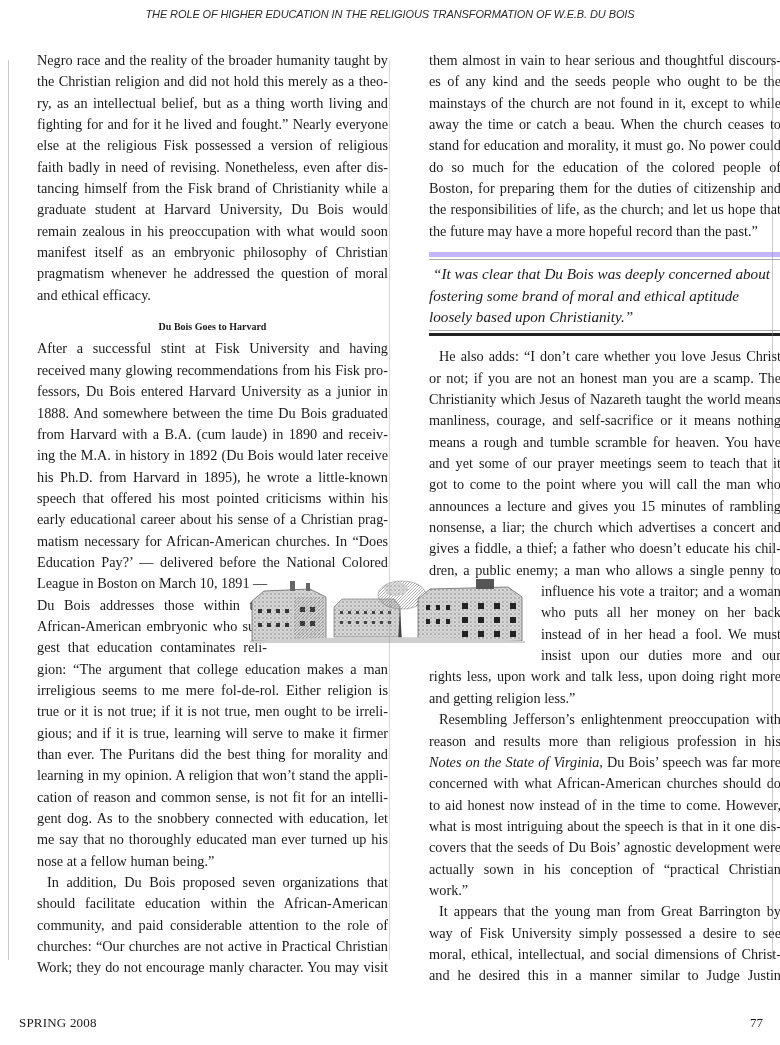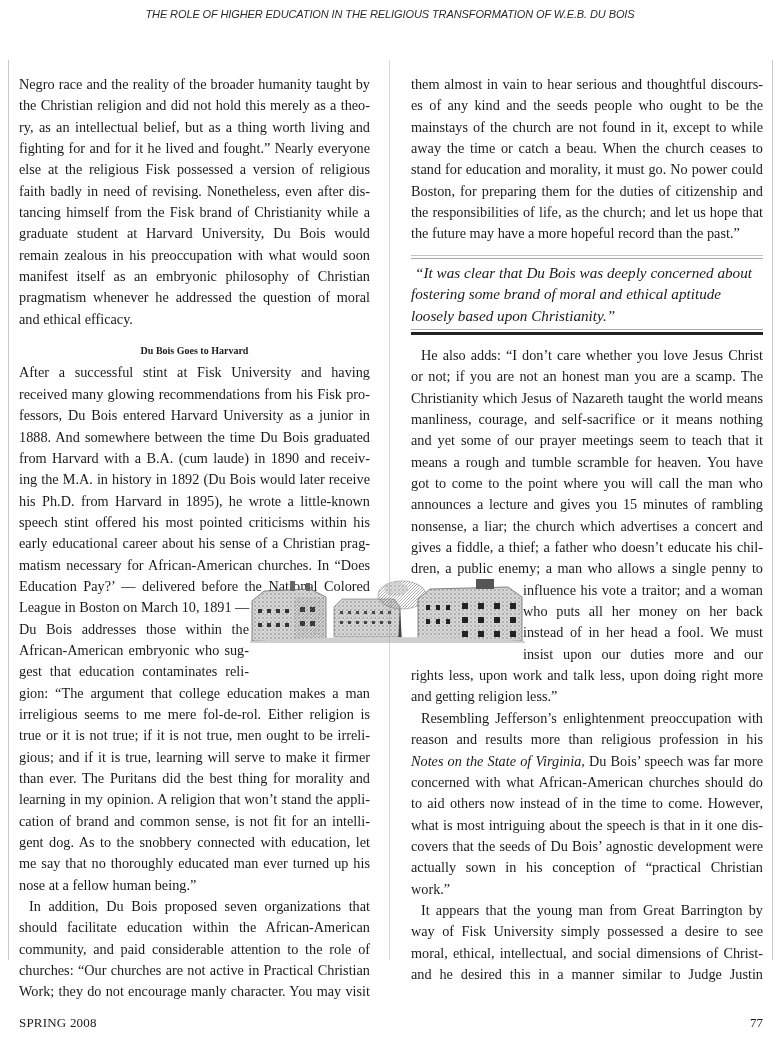--- a/index.html
+++ b/index.html
@@ -1,30 +1,30 @@
 <!DOCTYPE html>
 <html><head>
 <meta charset="utf-8">
 <style>
   html, body { margin: 0; padding: 0; background: #ffffff; }
   body { width: 780px; height: 1045px; position: relative; overflow: hidden;
          font-family: "Liberation Serif", "DejaVu Serif", serif; color: #1a1a1a; }
   .running-head { position: absolute; top: 8px; left: 0; width: 780px; text-align: center;
          font-family: "Liberation Sans", "DejaVu Sans", sans-serif; font-style: italic;
          font-size: 11px; letter-spacing: -0.1px; color: #2a2a2a; }
-  .col { position: absolute; top: 74px; width: 351px; font-size: 14.25px; line-height: 21.35px; }
+  .col { position: absolute; top: 50px; width: 351px; font-size: 14.25px; line-height: 21.35px; margin-left: 18px; }
   .col-left { left: 19px; }
   .col-right { left: 411px; width: 352px; }
   .line { display: block; white-space: nowrap; text-align: justify; text-align-last: justify; height: 21.35px; }
   .line.last { text-align-last: left; }
   .line.indent { padding-left: 10px; }
   .line.short { width: 230px; }
   .line.shortr { margin-left: 112px; width: 240px; }
   .heading { display: block; text-align: center; font-weight: bold; font-size: 10px; height: 21.35px; margin-top: 10px; margin-bottom: 1px; }
-  .pullquote { margin: 10px 0 10px 0; border-top: 1px solid #c4b5fd; border-bottom: 3px solid #222;
+  .pullquote { margin: 10px 0 10px 0; border-top: 5px solid #c4b5fd; border-bottom: 3px solid #222;
          position: relative; padding: 6px 0 6px 0; }
   .pullquote::before { content: ""; position: absolute; left: 0; right: 0; top: 2px; border-top: 1px solid #aaa; }
   .pullquote::after { content: ""; position: absolute; left: 0; right: 0; bottom: 2px; border-top: 1px solid #aaa; }
   .pq-line { display: block; font-style: italic; font-size: 15.2px; line-height: 21.4px; white-space: nowrap; }
   .pq-line.first { padding-left: 4px; }
   .em { font-style: italic; }
   .figure { position: absolute; left: 250px; top: 577px; width: 275px; height: 66px; }
   .footer-left { position: absolute; left: 19px; bottom: 14px; font-size: 13px; letter-spacing: 0.2px; }
   .footer-right { position: absolute; right: 17px; bottom: 14px; font-size: 13px; }
   .margin-mark { position: absolute; width: 1px; background: #8a8a8a; }
@@ -51,75 +51,76 @@
     </div>
   <span class="heading">Du Bois Goes to Harvard</span>
   <div id="l-p2a">
       <span class="line">After a successful stint at Fisk University and having</span>
       <span class="line">received many glowing recommendations from his Fisk pro-</span>
       <span class="line">fessors, Du Bois entered Harvard University as a junior in</span>
       <span class="line">1888. And somewhere between the time Du Bois graduated</span>
       <span class="line">from Harvard with a B.A. (cum laude) in 1890 and receiv-</span>
       <span class="line">ing the M.A. in history in 1892 (Du Bois would later receive</span>
       <span class="line">his Ph.D. from Harvard in 1895), he wrote a little-known</span>
-      <span class="line">speech stint offered his most pointed criticisms within his</span>
+      <span class="line">speech that offered his most pointed criticisms within his</span>
       <span class="line">early educational career about his sense of a Christian prag-</span>
       <span class="line">matism necessary for African-American churches.  In “Does</span>
       <span class="line">Education Pay?’ — delivered before the National Colored</span>
     </div>
   <div id="l-p2b">
       <span class="line short">League in Boston on March 10, 1891 —</span>
       <span class="line short">Du Bois addresses those within the</span>
       <span class="line short">African-American embryonic who sug-</span>
       <span class="line short">gest that education contaminates reli-</span>
     </div>
   <div id="l-p2c">
       <span class="line">gion: “The argument that college education makes a man</span>
       <span class="line">irreligious seems to me mere fol-de-rol. Either religion is</span>
       <span class="line">true or it is not true; if it is not true, men ought to be irreli-</span>
       <span class="line">gious; and if it is true, learning will serve to make it firmer</span>
       <span class="line">than ever. The Puritans did the best thing for morality and</span>
       <span class="line">learning in my opinion. A religion that won’t stand the appli-</span>
-      <span class="line">cation of brand and common sense, is not fit for an intelli-</span>
+      <span class="line">cation of reason and common sense, is not fit for an intelli-</span>
       <span class="line">gent dog. As to the snobbery connected with education, let</span>
       <span class="line">me say that no thoroughly educated man ever turned up his</span>
       <span class="line last">nose at a fellow human being.”</span>
     </div>
   <div id="l-p3">
       <span class="line indent">In addition, Du Bois proposed seven organizations that</span>
       <span class="line">should facilitate education within the African-American</span>
       <span class="line">community, and paid considerable attention to the role of</span>
       <span class="line">churches: “Our churches are not active in Practical Christian</span>
       <span class="line">Work; they do not encourage manly character. You may visit</span>
     </div>
 </div>
 
 <div class="col col-right">
   <div id="r-p1">
       <span class="line">them almost in vain to hear serious and thoughtful discours-</span>
       <span class="line">es of any kind and the seeds people who ought to be the</span>
       <span class="line">mainstays of the church are not found in it, except to while</span>
       <span class="line">away the time or catch a beau. When the church ceases to</span>
       <span class="line">stand for education and morality, it must go. No power could</span>
+      <span class="line">do so much for the education of the colored people of</span>
       <span class="line">Boston, for preparing them for the duties of citizenship and</span>
       <span class="line">the responsibilities of life, as the church; and let us hope that</span>
       <span class="line last">the future may have a more hopeful record than the past.”</span>
     </div>
   <div class="pullquote" id="r-pq">
       <span class="pq-line first">“It was clear that Du Bois was deeply concerned about</span>
       <span class="pq-line">fostering some brand of moral and ethical aptitude</span>
       <span class="pq-line">loosely based upon Christianity.”</span>
     </div>
   <div id="r-p2a">
       <span class="line indent">He also adds: “I don’t care whether you love Jesus Christ</span>
       <span class="line">or not; if you are not an honest man you are a scamp. The</span>
       <span class="line">Christianity which Jesus of Nazareth taught the world means</span>
       <span class="line">manliness, courage, and self-sacrifice or it means nothing</span>
+      <span class="line">means a rough and tumble scramble for heaven. You have</span>
       <span class="line">and yet some of our prayer meetings seem to teach that it</span>
-      <span class="line">means a rough and tumble scramble for heaven. You have</span>
       <span class="line">got to come to the point where you will call the man who</span>
       <span class="line">announces a lecture and gives you 15 minutes of rambling</span>
       <span class="line">nonsense, a liar; the church which advertises a concert and</span>
       <span class="line">gives a fiddle, a thief; a father who doesn’t educate his chil-</span>
       <span class="line">dren, a public enemy; a man who allows a single penny to</span>
     </div>
   <div id="r-p2b">
       <span class="line shortr">influence his vote a traitor; and a woman</span>
       <span class="line shortr">who puts all her money on her back</span>
       <span class="line shortr">instead of in her head a fool. We must</span>
@@ -129,21 +130,21 @@
       <span class="line">rights less, upon work and talk less, upon doing right more</span>
       <span class="line last">and getting religion less.”</span>
     </div>
   <div id="r-p3">
     <span class="line indent">Resembling Jefferson’s enlightenment preoccupation with</span>
     <span class="line">reason and results more than religious profession in his</span>
     <span class="line"><span class="em">Notes on the State of Virginia,</span><span> Du Bois’ speech was far more</span></span>
   </div>
   <div id="r-p3rest">
       <span class="line">concerned with what African-American churches should do</span>
-      <span class="line">to aid others now instead of in the time to come. However,</span>
+      <span class="line">to aid honest now instead of in the time to come. However,</span>
       <span class="line">what is most intriguing about the speech is that in it one dis-</span>
       <span class="line">covers that the seeds of Du Bois’ agnostic development were</span>
       <span class="line">actually sown in his conception of “practical Christian</span>
       <span class="line last">work.”</span>
     </div>
   <div id="r-p4">
       <span class="line indent">It appears that the young man from Great Barrington by</span>
       <span class="line">way of Fisk University simply possessed a desire to see</span>
       <span class="line">moral, ethical, intellectual, and social dimensions of Christ-</span>
       <span class="line">and he desired this in a manner similar to Judge Justin</span>

